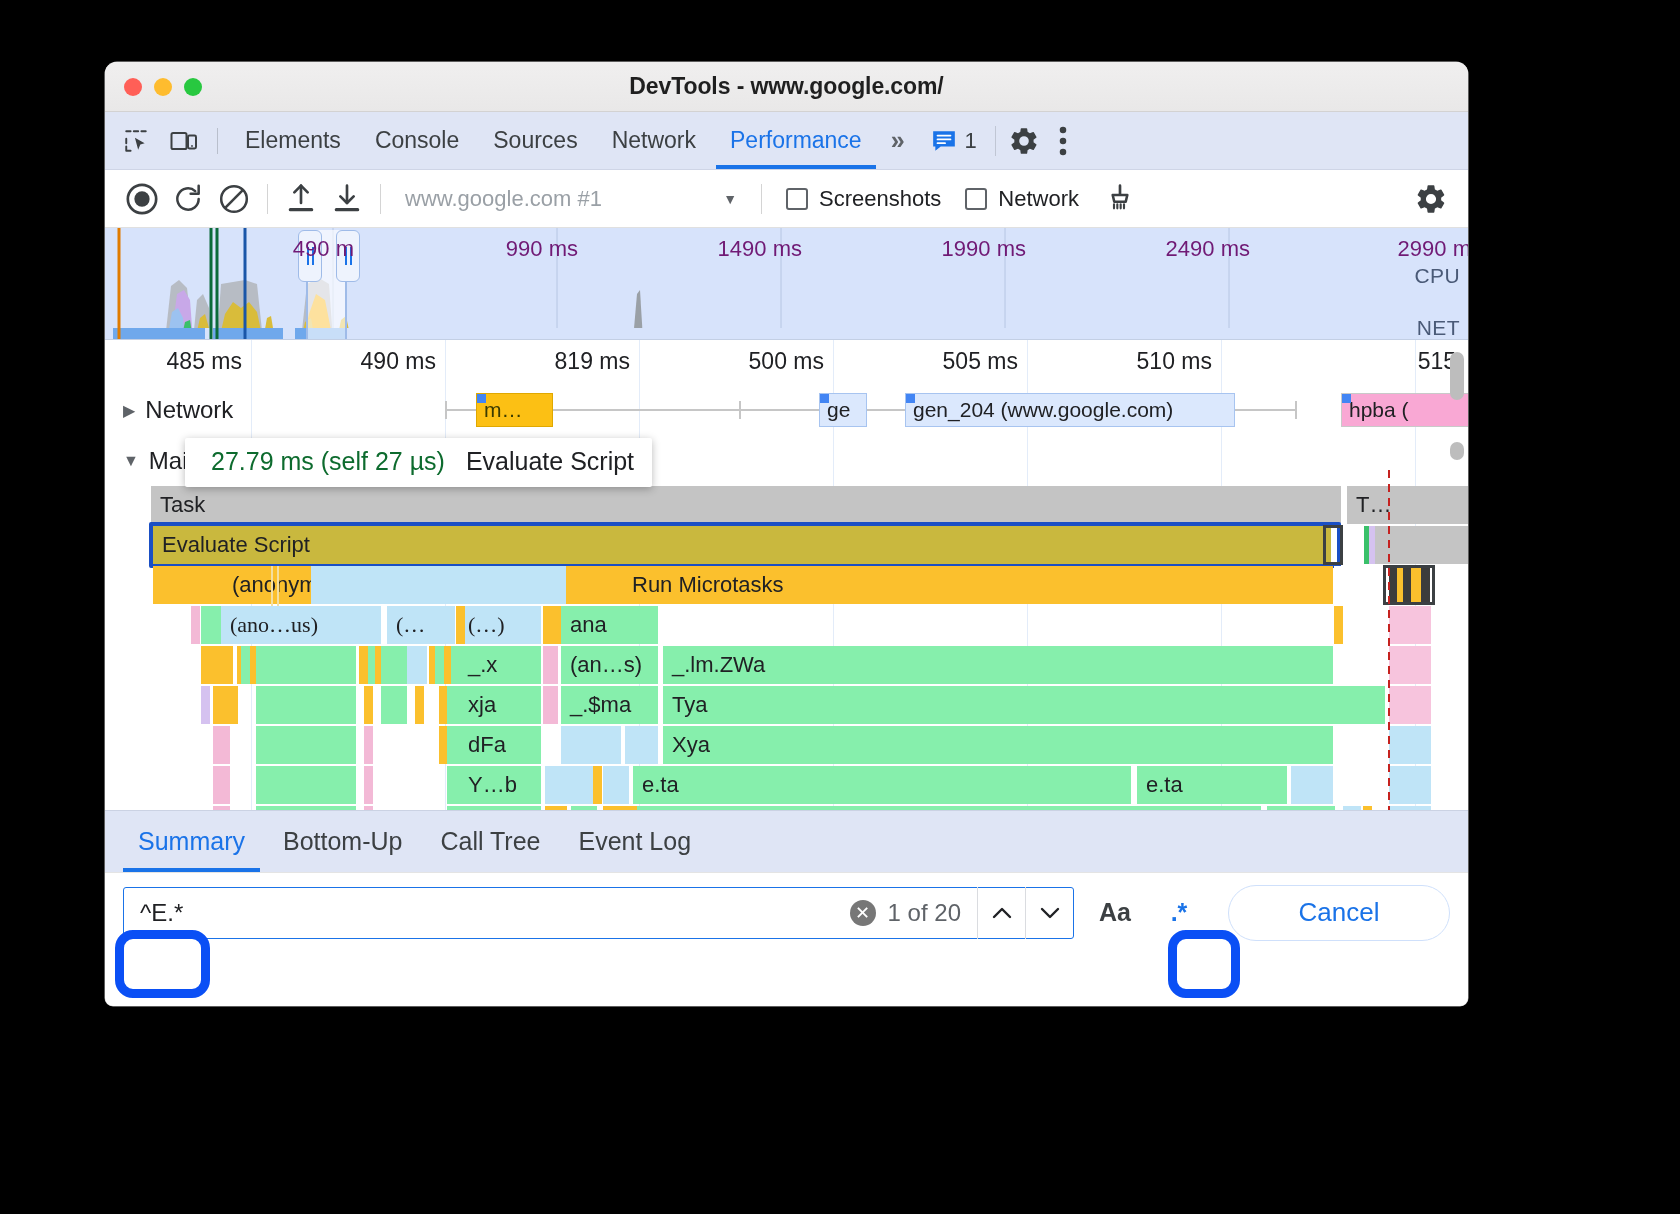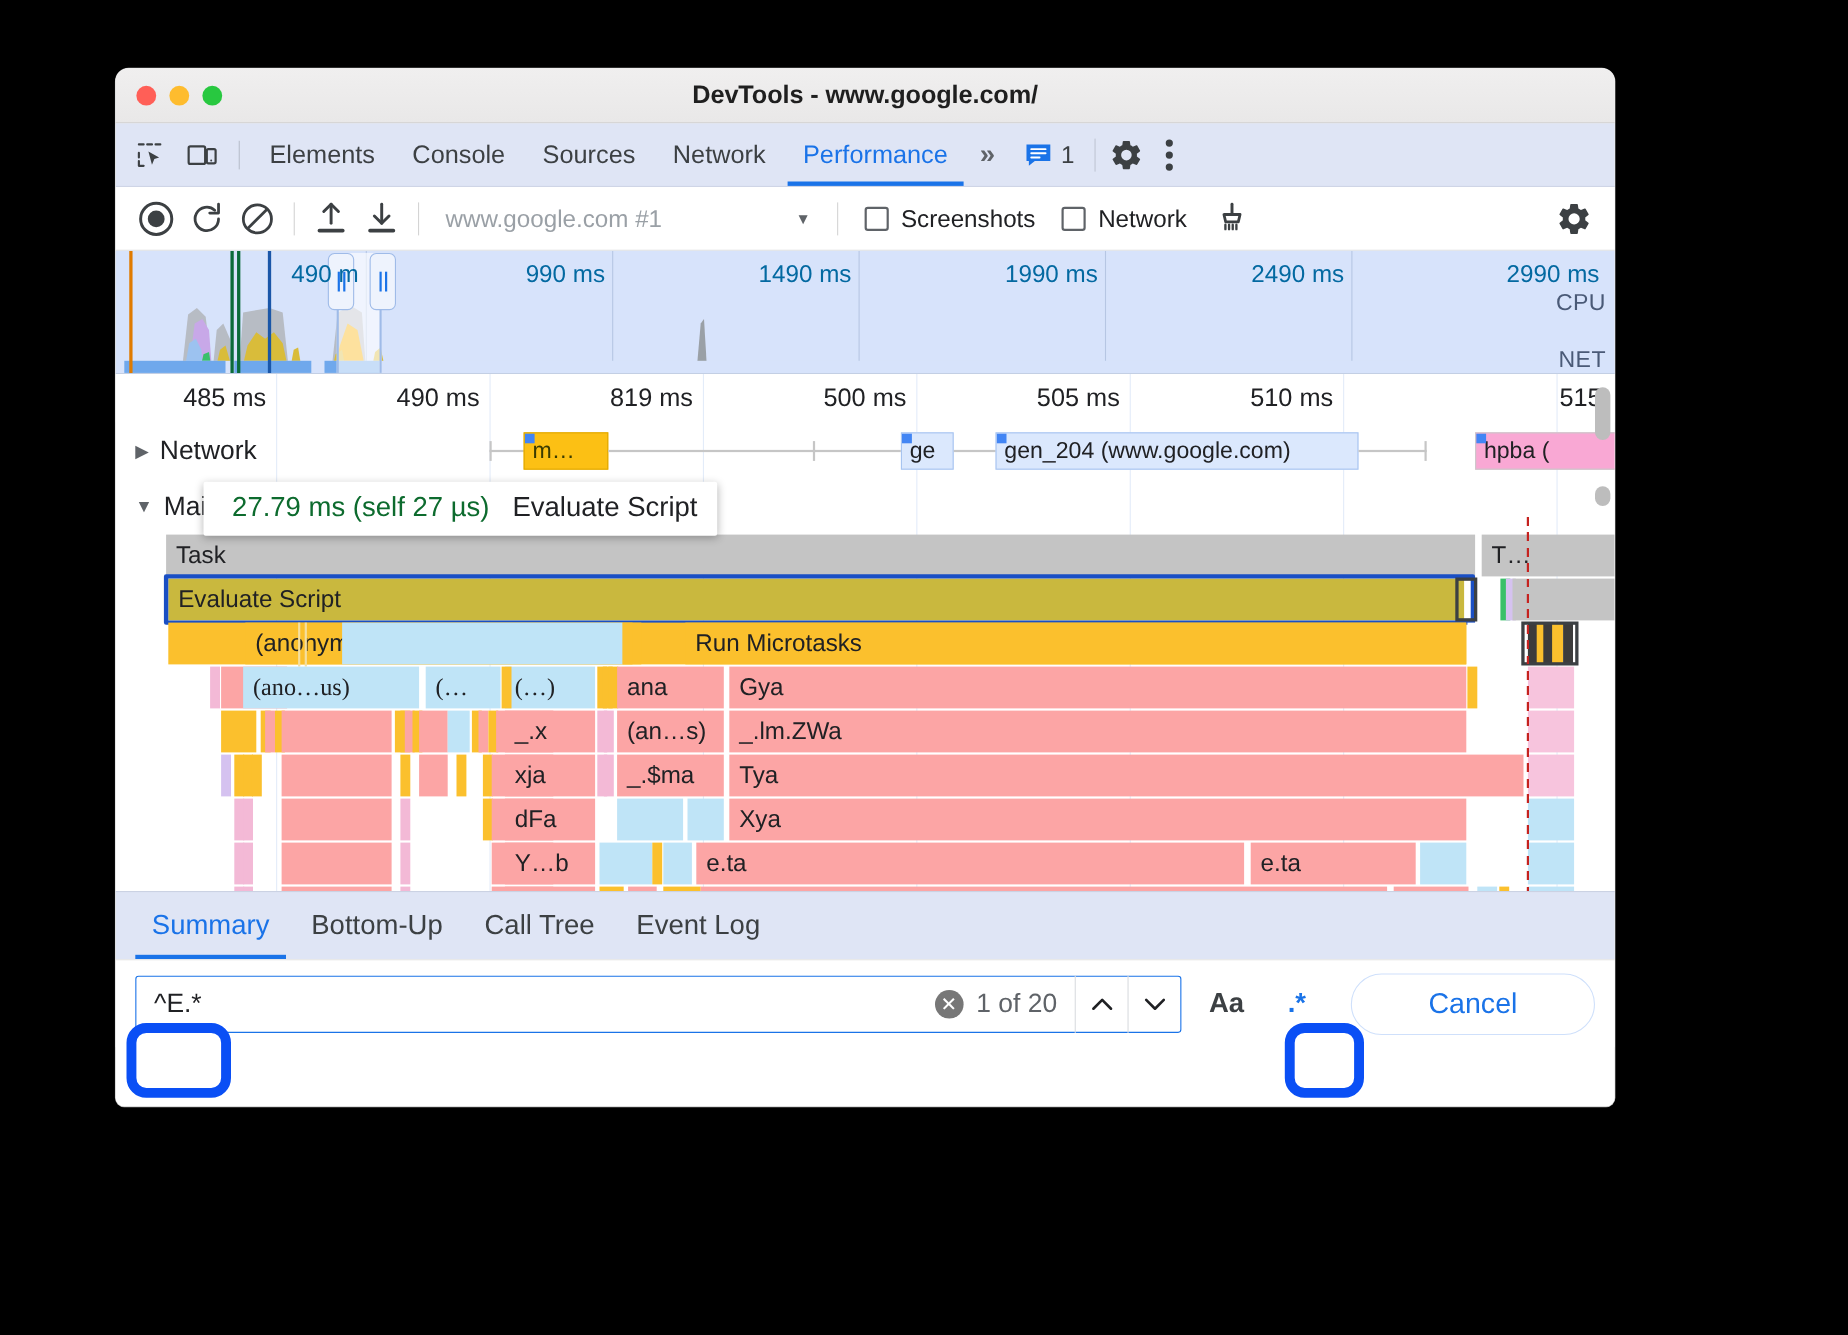--- a/index.html
+++ b/index.html
@@ -100,23 +100,23 @@
 
   
   #overview {
     height: 112px; position: relative;
     background: #d7e3fb;
     overflow: hidden;
     border-bottom: 1px solid #c3cfe4;
   }
   #overview .ruler-label {
     position: absolute; top: 8px;
-    font-size: 22px; color: #0369a1;
+    font-size: 22px; color: #701a75;
     transform: translateX(-100%);
-    padding-right: 7px; white-space: nowrap;
+    padding-right: 7px; white-space: nowrap; margin-left: 28px;
   }
   #ovBand { position:absolute; left:0; right:0; top:0; height:112px; }
   .side-label {
     position: absolute; right: 8px;
     font-size: 21px; color: #4a5a77; letter-spacing: .4px;
   }
   #window-sel {
     position: absolute; top: 2px; bottom: 0;
     background: rgba(255,255,255,0.62);
     border-left: 2px solid #9fbbe8; border-right: 2px solid #9fbbe8;
@@ -168,21 +168,21 @@
   .fc-row { position: relative; height: 40px; }
   .fc-item {
     position: absolute; top: 0; height: 38px;
     font-size: 22px; color: #202124;
     display: flex; align-items: center;
     padding-left: 9px; overflow: hidden; white-space: nowrap;
   }
   .c-gray { background:#c4c4c4; }
   .c-olive { background:#c9b83e; }
   .c-yellow { background:#fbc02d; }
-  .c-pink { background:#fca5a5; }
+  .c-pink { background:#86efac; }
   .c-blue { background:#bfe4f7;font-family:Liberation Serif, serif; }
   .c-purple { background:#d5c2f0; }
   .c-green { background:#3ac06a; }
   .sel-outline {
     position:absolute; border:4px solid #1a4fc4; border-radius:2px;
     pointer-events:none;
   }
   .sel-outline2 { position:absolute; border:3px solid #3c4043; }
   #vline-red { position:absolute; width:2px; background:#c5221f; }
   .stripe { position:absolute; top:0; bottom:0; width:2px; }
@@ -534,21 +534,20 @@
         <div class="fc-item c-pink" style="left:40px;width:6px;background:#f3b9d6;"></div>
         <div class="fc-item c-pink" style="left:50px;width:60px;"></div>
         <div class="fc-item c-blue" style="left:70px;width:160px;">(ano…us)</div>
         <div class="fc-item c-blue" style="left:236px;width:68px;">(…</div>
         <div class="fc-item c-blue" style="left:308px;width:82px;">(…)</div>
         <div class="fc-item c-yellow" style="left:305px;width:3px;"></div>
         <div class="fc-item c-yellow" style="left:392px;width:3px;"></div>
         <div class="fc-item c-yellow" style="left:397px;width:3px;"></div>
         <div class="fc-item c-yellow" style="left:402px;width:4px;"></div>
         <div class="fc-item c-pink" style="left:410px;width:97px;">ana</div>
-        <div class="fc-item c-pink" style="left:512px;width:670px;">Gya</div>
         <div class="fc-item c-yellow" style="left:1183px;width:5px;"></div>
         <div class="fc-item c-pink" style="left:1238px;width:42px;background:#f7c4dd;"></div>
       </div>
 
       <div class="fc-row">
         <div class="fc-item c-yellow" style="left:50px;width:32px;"></div>
         <div class="fc-item c-yellow" style="left:86px;width:4px;"></div>
         <div class="fc-item c-pink" style="left:90px;width:8px;"></div>
         <div class="fc-item c-yellow" style="left:99px;width:4px;"></div>
         <div class="fc-item c-pink" style="left:105px;width:100px;"></div>

